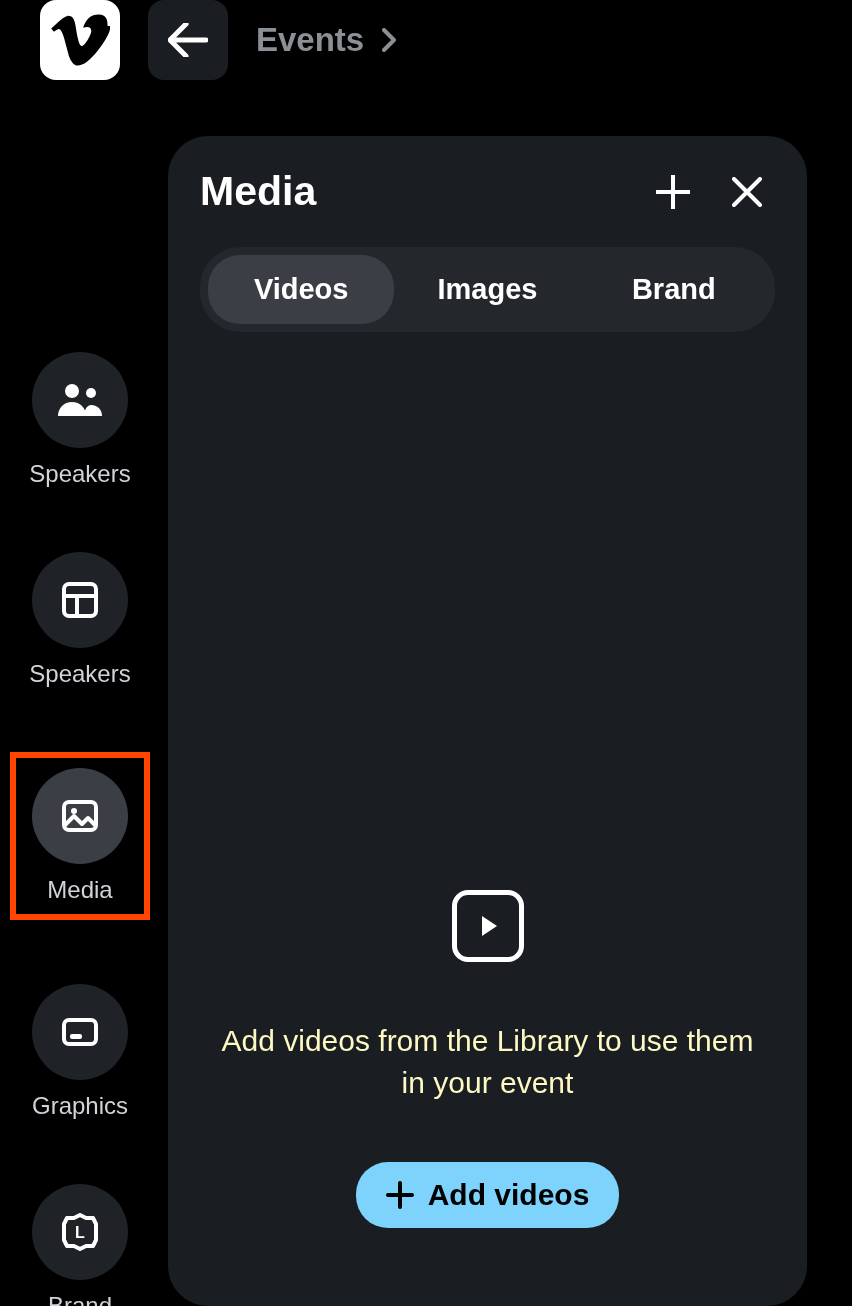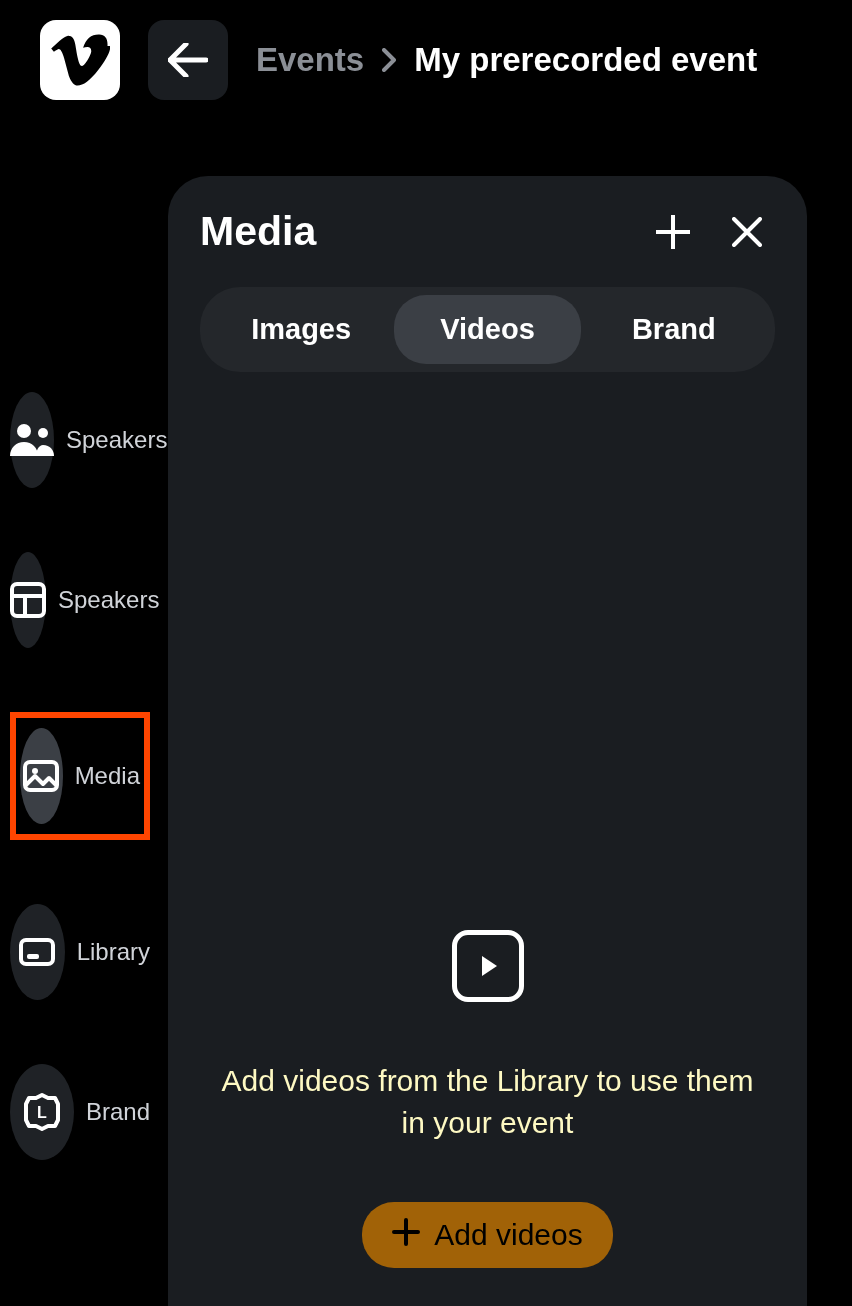--- a/index.html
+++ b/index.html
@@ -11,21 +11,21 @@
       font-family: -apple-system, BlinkMacSystemFont, "Segoe UI", "Helvetica Neue", Arial, sans-serif;
       background: #000;
       color: #fff;
       width: 852px;
       height: 1306px;
       overflow: hidden;
     }
     .header {
       display: flex;
       align-items: center;
-      padding: 20px 40px;
+      padding: 0 40px;
       gap: 28px;
     }
     .logo-button {
       width: 80px;
       height: 80px;
       border-radius: 16px;
       background: #fff;
       display: flex;
       align-items: center;
       justify-content: center;
@@ -64,21 +64,21 @@
     .sidebar {
       width: 160px;
       display: flex;
       flex-direction: column;
       align-items: center;
       padding-top: 272px;
       gap: 64px;
     }
     .nav-item {
       display: flex;
-      flex-direction: row;
+      flex-direction: column;
       align-items: center;
       gap: 12px;
       width: 140px;
     }
     .nav-icon-circle {
       width: 96px;
       height: 96px;
       border-radius: 50%;
       background: #1f2226;
       display: flex;
@@ -165,28 +165,29 @@
       justify-content: center;
     }
     .empty-text {
       font-size: 30px;
       color: #fef9c3;
       text-align: center;
       padding: 0 10px;
       line-height: 1.4;
     }
     .add-button {
-      background: #a16207;
+      background: #7dd3fc;
       color: #000;
       border-radius: 32px;
       padding: 16px 30px;
       display: flex;
+      align-items: center;
       gap: 14px;
       font-size: 30px;
-      font-weight: 400;
+      font-weight: 700;
     }
   </style>
 </head>
 <body>
 
 <div class="header">
   <div class="logo-button">
     <svg width="60" height="52" viewBox="0 0 60 52" fill="none">
       <path d="M 57.5 12 C 57.2 18 53.1 26 45.2 36 C 37.1 46.4 30.2 51.6 24.6 51.6 C 21.2 51.6 18.3 48.4 15.9 42 C 14.3 36.2 12.8 30.4 11.2 24.6 C 9.5 18.2 7.6 15 5.6 15 C 5.2 15 3.6 15.9 0.9 17.8 L -1.8 14.4 C 1 12 3.7 9.5 6.4 7 C 10 3.8 12.7 2.1 14.5 1.9 C 18.8 1.5 21.4 4.4 22.3 10.6 C 23.4 17.3 24.1 21.5 24.5 23.1 C 25.8 29.1 27.2 32.1 28.8 32.1 C 30 32.1 31.8 30.2 34.3 26.4 C 36.7 22.6 38 19.7 38.2 17.8 C 38.5 14.5 37.2 12.9 34.3 12.9 C 32.9 12.9 31.5 13.2 30.1 13.8 C 32.9 4.7 38.3 0.3 46.2 0.5 C 52.1 0.7 54.9 4.5 54.5 11.9" fill="#000" transform="translate(3,0)"></path>
     </svg>
@@ -196,21 +197,20 @@
       <path d="M 18 1 L 2 17 L 18 33 M 2 17 L 38 17" stroke="#fff" stroke-width="5" stroke-linecap="round" stroke-linejoin="round"></path>
     </svg>
   </div>
   <div class="breadcrumb">
     <span class="breadcrumb-item-parent">Events</span>
     <span class="breadcrumb-sep">
       <svg width="14" height="24" viewBox="0 0 14 24">
           <path d="M 2 2 L 12 12 L 2 22" stroke="#8b8f96" stroke-width="4" fill="none" stroke-linecap="round" stroke-linejoin="round"></path>
         </svg>
     </span>
-    <span class="breadcrumb-item-current">My prerecorded event</span>
   </div>
 </div>
 
 <div class="main-area">
   <div class="sidebar">
 
     <div class="nav-item">
       <div class="nav-icon-circle">
         <svg width="44" height="36" viewBox="0 0 44 36" fill="none">
           <circle cx="14" cy="9" r="7" fill="#fff"></circle>
@@ -244,21 +244,21 @@
       <div class="nav-label">Media</div>
     </div>
 
     <div class="nav-item">
       <div class="nav-icon-circle">
         <svg width="36" height="28" viewBox="0 0 36 28" fill="none">
           <rect x="2" y="2" width="32" height="24" rx="5" stroke="#fff" stroke-width="4"></rect>
           <rect x="8" y="16" width="12" height="5" rx="2" fill="#fff"></rect>
         </svg>
       </div>
-      <div class="nav-label">Library</div>
+      <div class="nav-label">Graphics</div>
     </div>
 
     <div class="nav-item">
       <div class="nav-icon-circle">
         <svg width="40" height="40" viewBox="0 0 40 40" fill="none">
           <path d="M 20 3 L 26 6 L 33 6 L 36 12 L 36 20 L 36 28 L 33 34 L 26 34 L 20 37 L 14 34 L 7 34 L 4 28 L 4 20 L 4 12 L 7 6 L 14 6 Z" stroke="#fff" stroke-width="4" stroke-linejoin="round"></path>
           <text x="20" y="26" font-size="16" font-weight="700" text-anchor="middle" fill="#fff">L</text>
         </svg>
       </div>
       <div class="nav-label">Brand</div>
@@ -277,22 +277,22 @@
         </div>
         <div class="icon-button">
           <svg width="30" height="30" viewBox="0 0 30 30">
             <path d="M 2 2 L 28 28 M 28 2 L 2 28" stroke="#fff" stroke-width="4" stroke-linecap="round"></path>
           </svg>
         </div>
       </div>
     </div>
 
     <div class="tabs">
+      <div class="tab active">Videos</div>
       <div class="tab">Images</div>
-      <div class="tab active">Videos</div>
       <div class="tab">Brand</div>
     </div>
 
     <div class="empty-state">
       <div class="empty-icon">
         <svg width="26" height="26" viewBox="0 0 26 26">
           <path d="M 7 3 L 22 13 L 7 23 Z" fill="#fff"></path>
         </svg>
       </div>
       <div class="empty-text">Add videos from the Library to use them in your event</div>

